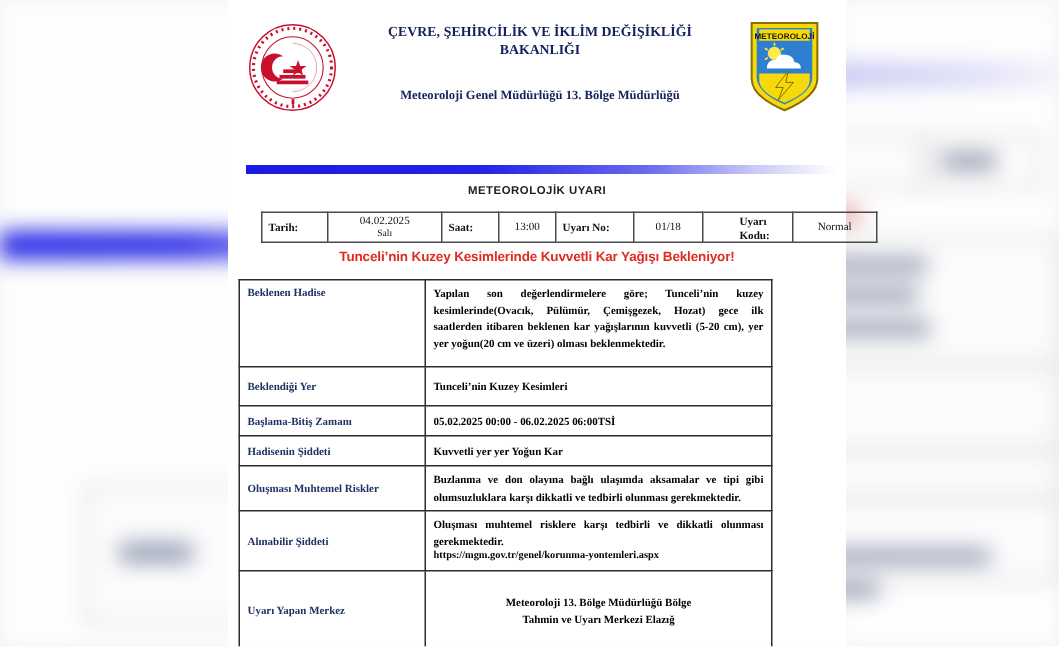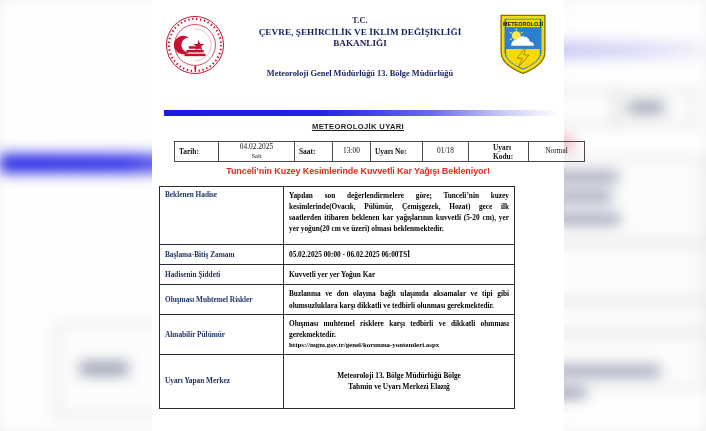--- a/index.html
+++ b/index.html
@@ -113,21 +113,20 @@
   .meteo-title {
     position: absolute;
     left: 0; top: 122px;
     width: 412px;
     text-align: center;
     font-family: "Liberation Sans", "DejaVu Sans", sans-serif;
     font-size: 7.6px;
     font-weight: bold;
     letter-spacing: .35px;
     color: #1d1d1d;
-    text-decoration: underline;
   }
 
   
   .info-table {
     position: absolute;
     left: 22px; top: 141px;
     width: 370px;
     border-collapse: collapse;
     table-layout: fixed;
   }
@@ -248,21 +247,20 @@
         <path d="M50 24 a26 26 0 0 1 0 52" fill="none" stroke="#c8102e" stroke-width="0.8" opacity=".5"></path>
         <path d="M40 38 a15 15 0 1 0 0 24 a12 12 0 1 1 0 -24z" fill="#c8102e"></path>
         <path d="M56 42 l2.2 6.4 h6.8 l-5.5 4 2.1 6.5 -5.6-4 -5.6 4 2.1-6.5 -5.5-4 h6.8z" fill="#c8102e"></path>
         <rect x="33" y="64" width="34" height="4" fill="#c8102e"></rect>
         <rect x="36" y="58" width="28" height="4" fill="#c8102e"></rect>
         <rect x="40" y="52" width="20" height="4" fill="#c8102e"></rect>
         <rect x="49" y="84" width="3" height="6" fill="#c8102e"></rect>
       </svg>
 
       <div class="header-text">
-        <div class="ht-tc">T.C.</div>
         <div class="ht-l1">ÇEVRE, ŞEHİRCİLİK VE İKLİM DEĞİŞİKLİĞİ</div>
         <div class="ht-l2">BAKANLIĞI</div>
         <div class="ht-l3">Meteoroloji Genel Müdürlüğü 13. Bölge Müdürlüğü</div>
       </div>
 
       <svg class="shield" viewBox="0 0 60 76">
         <path d="M4 4 H56 V48 Q56 62 30 73 Q4 62 4 48 Z" fill="#f5d90a" stroke="#8a6d00" stroke-width="1.6"></path>
         <path d="M8 8 H52 V47 Q52 59 30 68.5 Q8 59 8 47 Z" fill="#2f7fd0"></path>
         <rect x="10" y="9" width="40" height="9" fill="#f5d90a"></rect>
         <text x="30" y="16.3" font-family="Liberation Sans, sans-serif" font-size="6.4" font-weight="bold" fill="#111" text-anchor="middle" letter-spacing=".1">METEOROLOJİ</text>
@@ -302,34 +300,38 @@
       </table>
 
     <div class="headline">Tunceli’nin Kuzey Kesimlerinde Kuvvetli Kar Yağışı Bekleniyor!</div>
 
     <table class="main-table">
       <tbody>
           <tr class="r-hadise">
         <td class="lab val-top">Beklenen Hadise</td>
         <td class="val val-top">Yapılan son değerlendirmelere göre; Tunceli’nin kuzey kesimlerinde(Ovacık, Pülümür, Çemişgezek, Hozat) gece ilk saatlerden itibaren beklenen kar yağışlarının kuvvetli (5-20 cm), yer yer yoğun(20 cm ve üzeri) olması beklenmektedir.</td>
       </tr>
+      <tr class="r-yer">
+        <td class="lab">Beklendiği Yer</td>
+        <td class="val">Tunceli’nin Kuzey Kesimleri</td>
+      </tr>
       <tr class="r-zaman">
         <td class="lab">Başlama-Bitiş Zamanı</td>
         <td class="val">05.02.2025 00:00 - 06.02.2025 06:00TSİ</td>
       </tr>
       <tr class="r-siddet">
         <td class="lab">Hadisenin Şiddeti</td>
         <td class="val">Kuvvetli yer yer Yoğun Kar</td>
       </tr>
       <tr class="r-risk">
         <td class="lab">Oluşması Muhtemel Riskler</td>
         <td class="val">Buzlanma ve don olayına bağlı ulaşımda aksamalar ve tipi gibi olumsuzluklara karşı dikkatli ve tedbirli olunması gerekmektedir.</td>
       </tr>
       <tr class="r-onlem">
-        <td class="lab">Alınabilir Pülümür</td>
+        <td class="lab">Alınabilir Şiddeti</td>
         <td class="val val-top">
           <div>Oluşması muhtemel risklere karşı tedbirli ve dikkatli olunması gerekmektedir.</div>
           <div class="val-url">https://mgm.gov.tr/genel/korunma-yontemleri.aspx</div>
         </td>
       </tr>
       <tr class="r-merkez">
         <td class="lab">Uyarı Yapan Merkez</td>
         <td class="val val-center">
           <div>Meteoroloji 13. Bölge Müdürlüğü Bölge</div>
           <div>Tahmin ve Uyarı Merkezi Elazığ</div>

